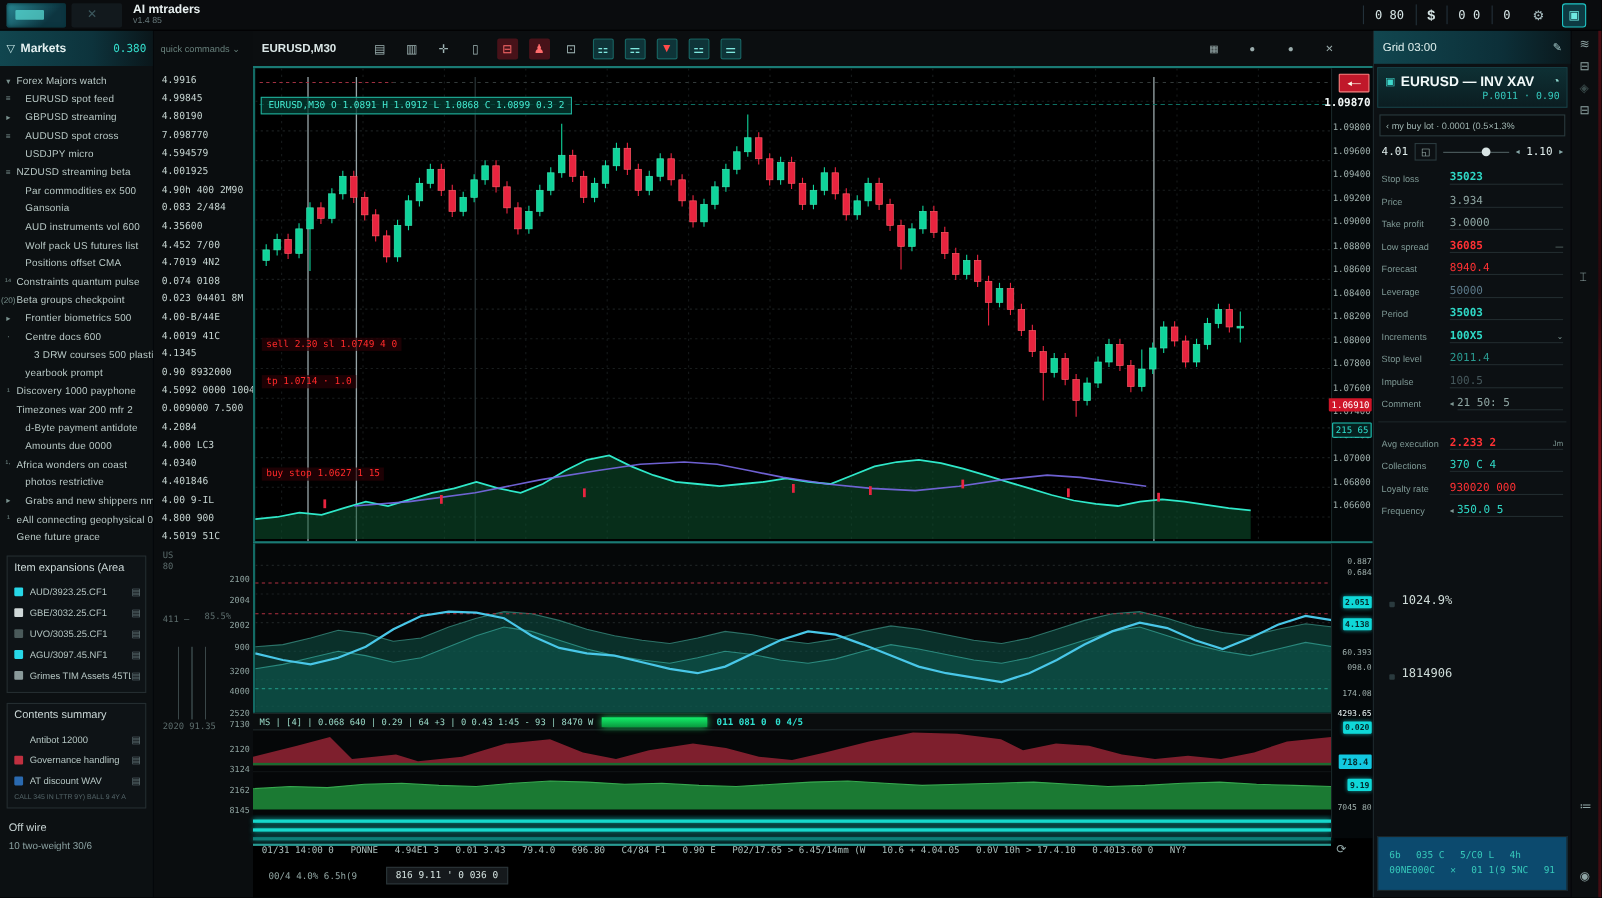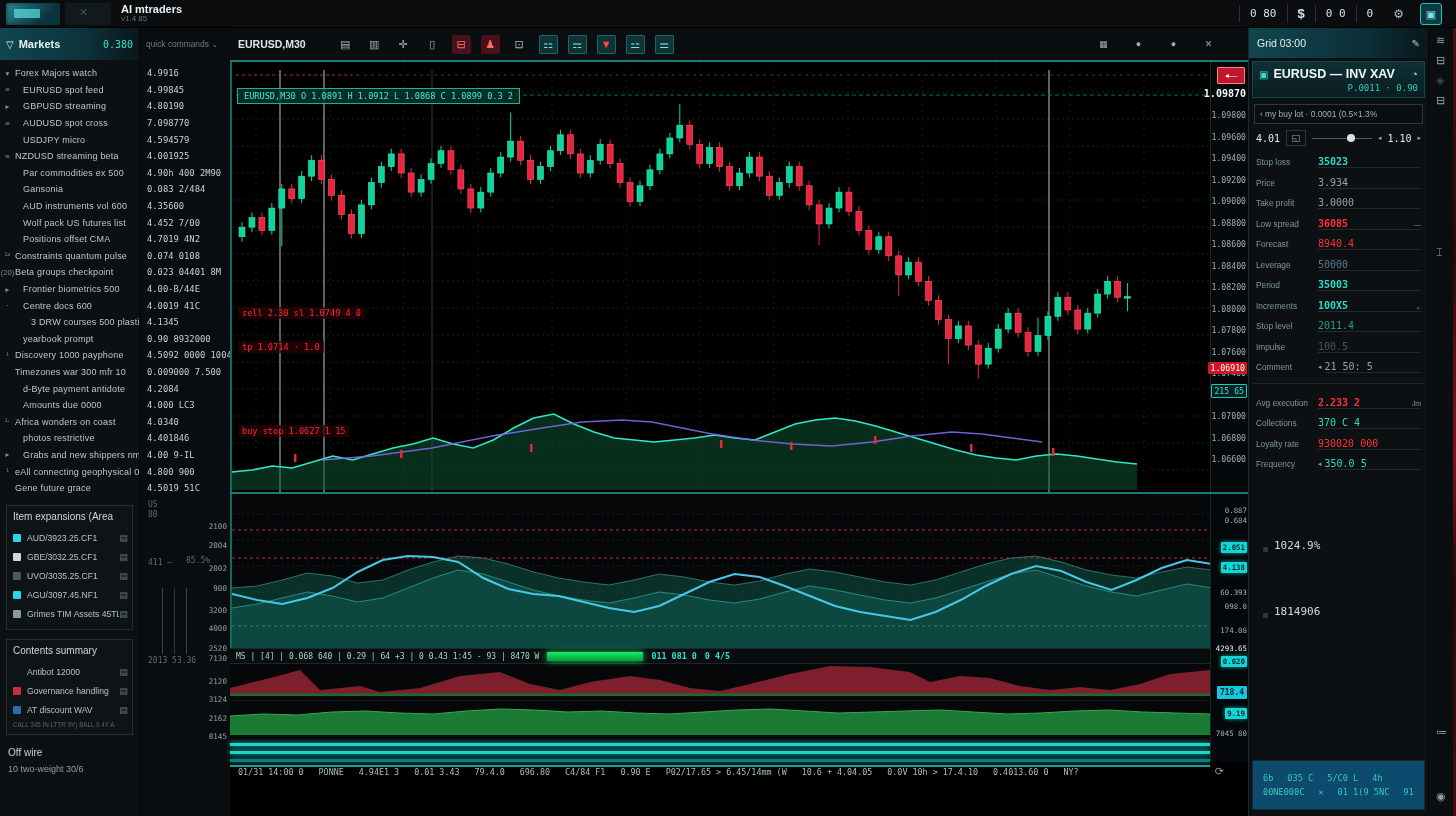--- a/index.html
+++ b/index.html
@@ -243,21 +243,21 @@
         <div class="sb-row">
           <span class="mk"></span>
           <span class="nm" style="padding-left: 8px;">yearbook prompt</span>
         </div>
         <div class="sb-row">
           <span class="mk">¹</span>
           <span class="nm" style="padding-left: 0px;">Discovery 1000 payphone</span>
         </div>
         <div class="sb-row">
           <span class="mk"></span>
-          <span class="nm" style="padding-left: 0px;">Timezones war 300 mfr 10</span>
+          <span class="nm" style="padding-left: 0px;">Timezones war 200 mfr 2</span>
         </div>
         <div class="sb-row">
           <span class="mk"></span>
           <span class="nm" style="padding-left: 8px;">d-Byte payment antidote</span>
         </div>
         <div class="sb-row">
           <span class="mk"></span>
           <span class="nm" style="padding-left: 8px;">Amounts due 0000</span>
         </div>
         <div class="sb-row">
@@ -363,21 +363,21 @@
         <div class="sbb-row">4.00 9-IL</div>
         <div class="sbb-row">4.800 900</div>
         <div class="sbb-row">4.5019 51C</div>
       </div>
     <div class="mini-sketch"></div>
     <div id="sbb-extras">
         <div class="sbb-abs mono" style="top: 472px; left: 8px;">US</div>
         <div class="sbb-abs mono" style="top: 482px; left: 8px;">80</div>
         <div class="sbb-abs mono" style="top: 530px; left: 8px;">411 –</div>
         <div class="sbb-abs mono" style="top: 528px; left: 46px;">85.5%</div>
-        <div class="sbb-abs mono" style="top: 628px; left: 8px;">2013 53.36</div>
+        <div class="sbb-abs mono" style="top: 628px; left: 8px;">2020 91.35</div>
       </div>
     <div id="lower-axis">
         <div class="lower-axis-lbl mono" style="top: 494px;">2100</div>
         <div class="lower-axis-lbl mono" style="top: 513px;">2004</div>
         <div class="lower-axis-lbl mono" style="top: 536px;">2002</div>
         <div class="lower-axis-lbl mono" style="top: 556px;">900</div>
         <div class="lower-axis-lbl mono" style="top: 578px;">3200</div>
         <div class="lower-axis-lbl mono" style="top: 596px;">4000</div>
         <div class="lower-axis-lbl mono" style="top: 616px;">2520</div>
         <div class="lower-axis-lbl mono" style="top: 626px;">7130</div>
@@ -737,20 +737,24 @@
           <span class="tb-item">696.80</span>
           <span class="tb-item">C4/84 F1</span>
           <span class="tb-item">0.90 E</span>
           <span class="tb-item">P02/17.65 &gt; 6.45/14mm (W</span>
           <span class="tb-item">10.6 + 4.04.05</span>
           <span class="tb-item">0.0V 10h &gt; 17.4.10</span>
           <span class="tb-item">0.4013.60 0</span>
           <span class="tb-item">NY?</span>
         </div>
       <span class="tb-refresh">⟳</span>
+      <div class="tb-row2">
+        <span class="tb-chip1 mono">00/4 4.0%  6.5h(9</span>
+        <span class="tb-chip2 mono">816 9.11 ' 0 036 0</span>
+      </div>
     </div>
   </section>
 
   <aside class="rpanel">
     <div class="rp-header">
       <span class="tt">Grid  03:00</span>
       <span class="ic">✎</span>
     </div>
     <div class="rp-symbol">
       <div class="r1">

